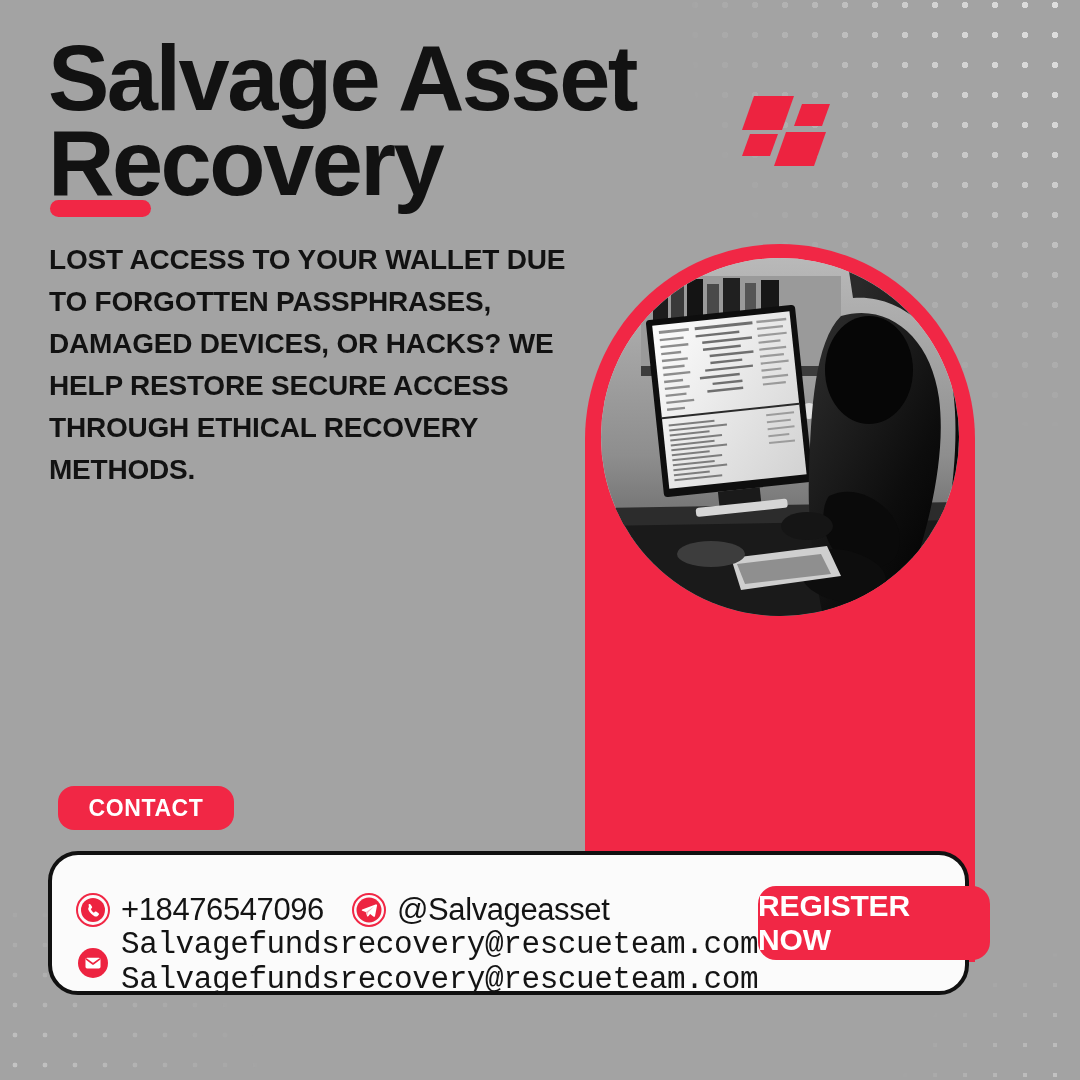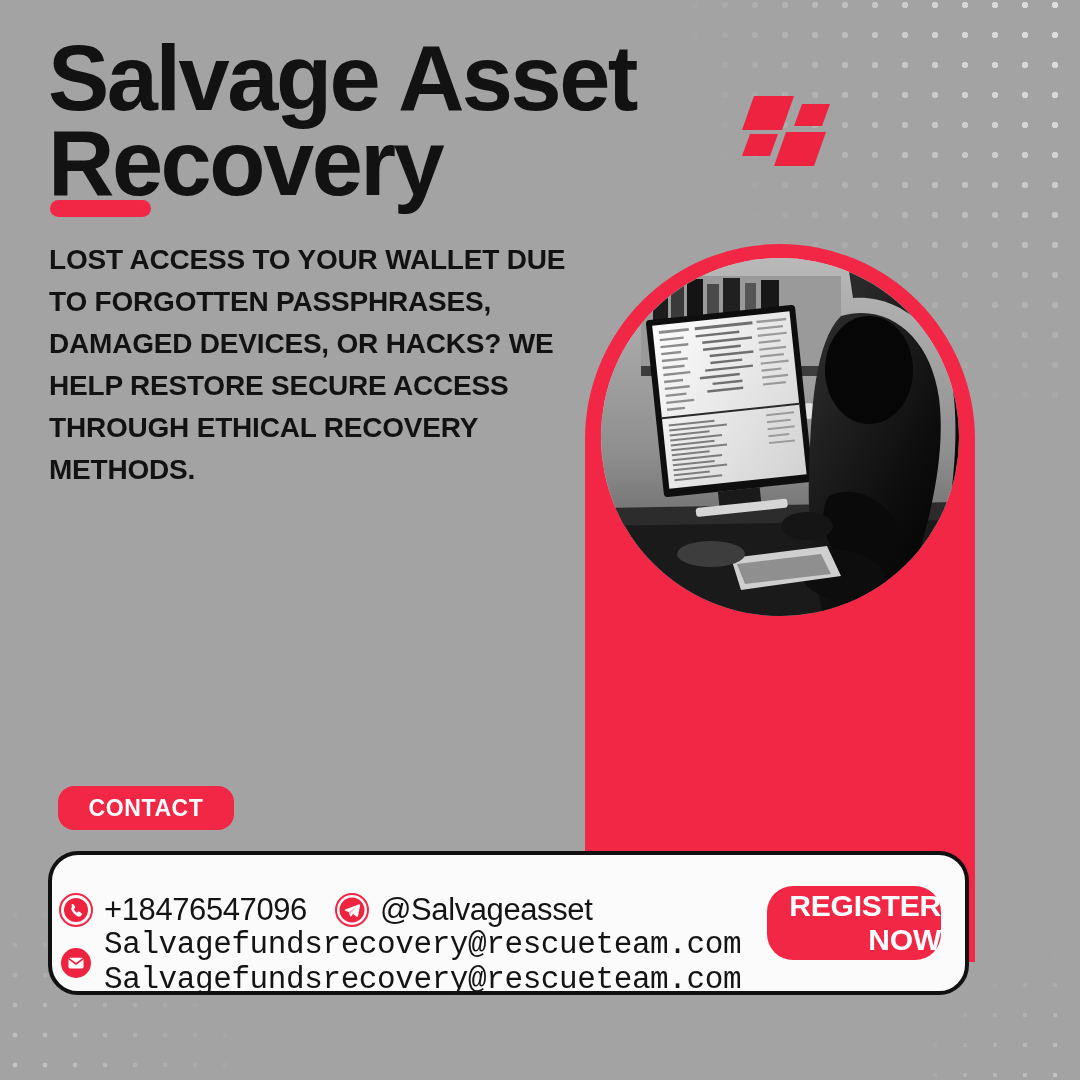--- a/index.html
+++ b/index.html
@@ -156,21 +156,21 @@
     height: 144px;
     box-sizing: border-box;
     background: #fbfbfb;
     border: 4.5px solid #111111;
     border-radius: 30px;
     display: flex;
     align-items: center;
   }
   .contact-info {
     flex: 1;
-    padding-left: 7px;
+    padding-left: 24px;
     display: flex;
     flex-direction: column;
     gap: 0;
     margin-top: 44px;
   }
   .contact-row {
     display: flex;
     align-items: center;
   }
   .contact-row .gap {
@@ -198,29 +198,28 @@
     flex-direction: column;
     line-height: 1.12;
     font-family: Liberation Mono, monospace;
   }
   .register-btn {
     flex: none;
     margin-right: 24px;
     display: flex;
     align-items: center;
     justify-content: center;
-    width: 174px;
+    width: 232px;
     height: 74px;
-    border-radius: 26px;
+    border-radius: 18px;
     background: #F12745;
     color: #ffffff;
     font-size: 30px;
     font-weight: 800;
     letter-spacing: -0.2px;
-    text-align: right;
   }
 </style>
 </head>
 <body>
 
 <div id="poster">
 
   <div class="dots dots-tr"></div>
   <div class="dots dots-bl"></div>
   <div class="dots dots-br"></div>

